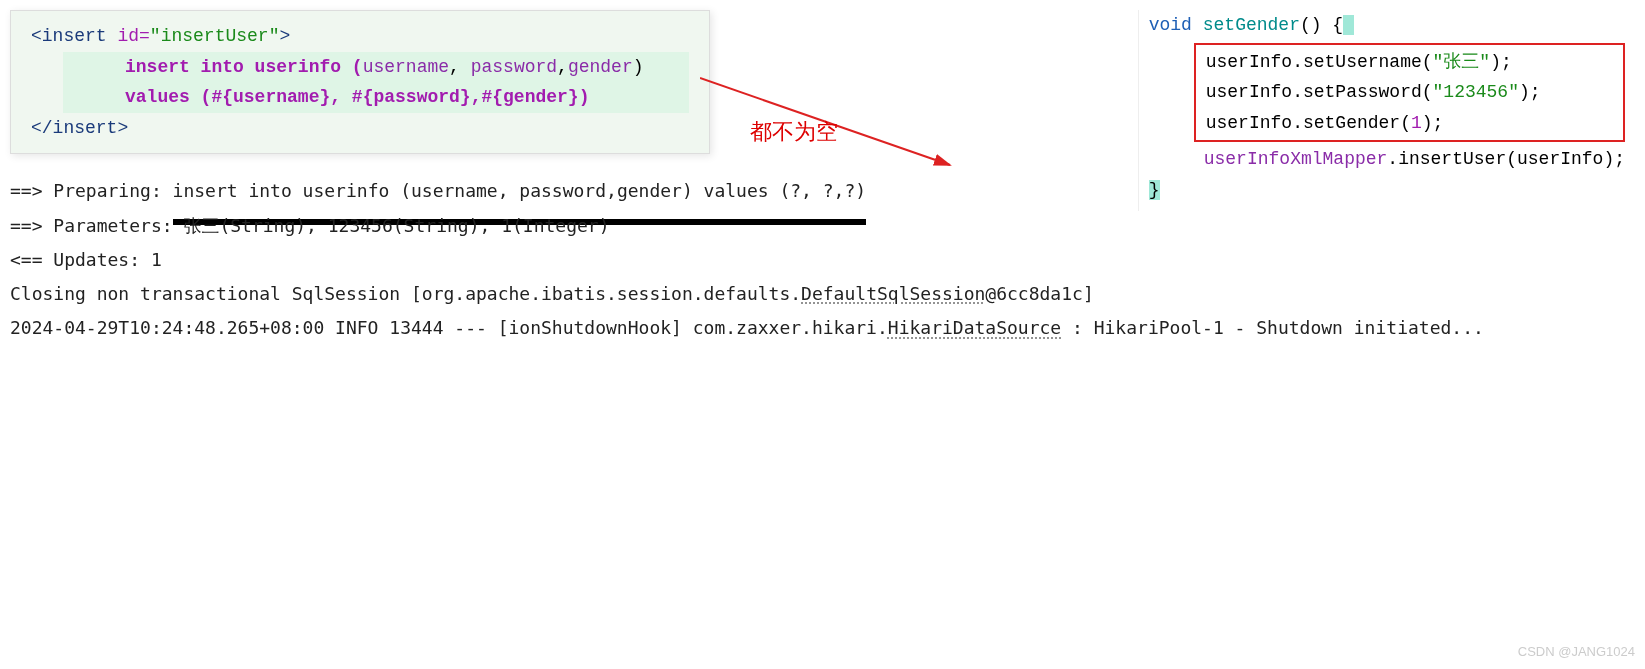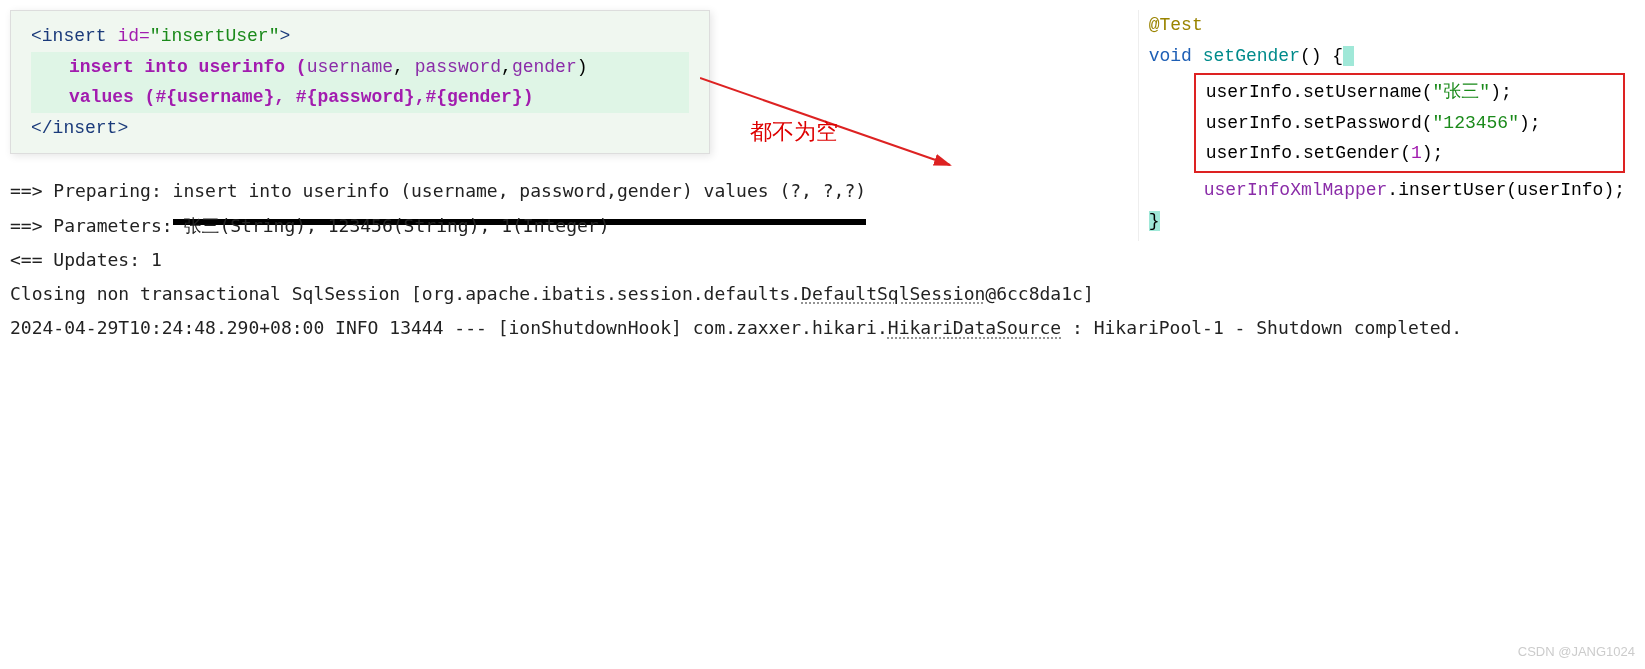--- a/index.html
+++ b/index.html
@@ -59,21 +59,21 @@
 .hl-teal { background: #a0e8d8; }
 .hl-green { background: #dff5e6; }
 .txt-navy { color: #1a3a7a; }
 .txt-blue { color: #a21caf; }
 .txt-purple { color: #8a2ca8; }
 .txt-teal { color: #008b8b; }
 .txt-green { color: #1a8a1a; }
 .txt-olive { color: #9a8400; }
 .txt-keyword { color: #1e5fb5; }
 .txt-bold { font-weight: bold; }
-.indent1 { padding-left: 38px; }
+.indent1 { padding-left: 62px; margin-left: 32px; }
 .indent2 { padding-left: 55px; }
 .console {
   font-family: 'Consolas', 'Monaco', monospace;
   font-size: 18px;
   line-height: 1.9;
   color: #222;
   margin-top: 20px;
 }
 .underline-red { border-bottom: 6px solid #000000; padding-bottom: 18px; }
 .underline-wavy { text-decoration: underline dotted #888; text-underline-offset: 3px; text-align: right; }
@@ -110,21 +110,20 @@
       <marker id="ah" markerWidth="10" markerHeight="10" refX="8" refY="3" orient="auto">
         <path d="M0,0 L9,3 L0,6 Z" fill="#d22"></path>
       </marker>
     </defs>
     <line x1="0" y1="8" x2="250" y2="95" stroke="#d22" stroke-width="2" marker-end="url(#ah)"></line>
   </svg>
 
   <div class="annotation-center">都不为空</div>
 
   <div class="right-code">
-    <div class="txt-olive">@Test</div>
     <div>
       <span class="txt-keyword">void </span><span class="txt-teal">setGender</span><span style="display:inline">() {</span><span class="hl-teal">&nbsp;</span>
     </div>
     <div class="red-box indent2" style="margin-left:45px; padding-left:10px;">
       <div>
         <span>userInfo.setUsername(</span><span class="txt-green">"张三"</span><span>);</span>
       </div>
       <div>
         <span>userInfo.setPassword(</span><span class="txt-green">"123456"</span><span>);</span>
       </div>
@@ -144,18 +143,18 @@
   <div>
     <span>==&gt;  Preparing: </span><span class="underline-red">insert into userinfo (username, password,gender) values (?, ?,?)</span>
   </div>
   <div>==&gt; Parameters: 张三(String), 123456(String), 1(Integer)</div>
   <div class="annotation-right">正确执行</div>
   <div>&lt;==    Updates: 1</div>
   <div>
     <span>Closing non transactional SqlSession [org.apache.ibatis.session.defaults.</span><span class="underline-wavy">DefaultSqlSession</span><span>@6cc8da1c]</span>
   </div>
   <div>
-    <span>2024-04-29T10:24:48.290+08:00  INFO 13444 --- [ionShutdownHook] com.zaxxer.hikari.</span><span class="underline-wavy">HikariDataSource</span><span>     : HikariPool-1 - Shutdown completed.</span>
+    <span>2024-04-29T10:24:48.265+08:00  INFO 13444 --- [ionShutdownHook] com.zaxxer.hikari.</span><span class="underline-wavy">HikariDataSource</span><span>     : HikariPool-1 - Shutdown initiated...</span>
   </div>
   <br>
 </div>
 
 <div class="watermark">CSDN @JANG1024</div>
 
 </body></html>

